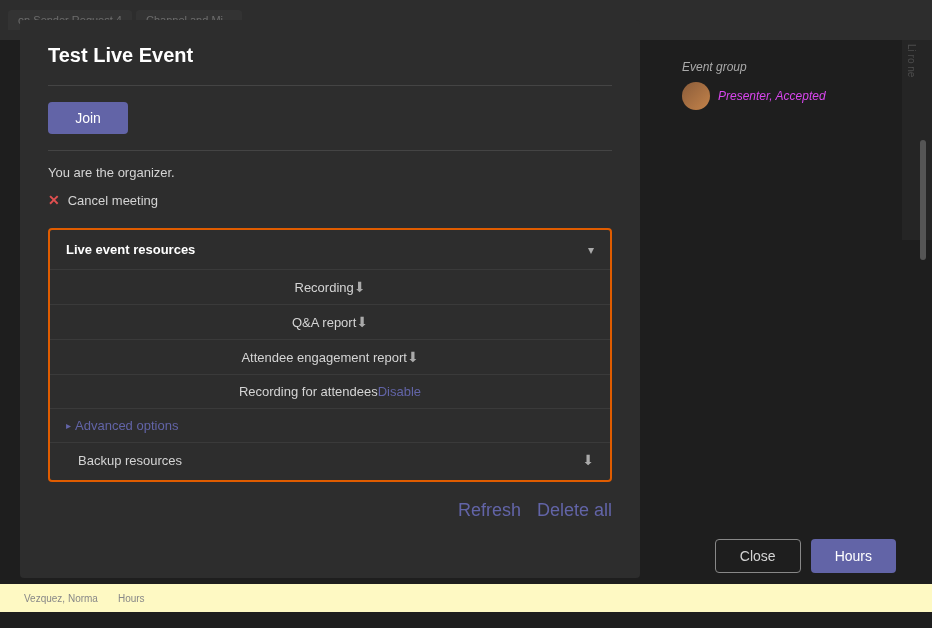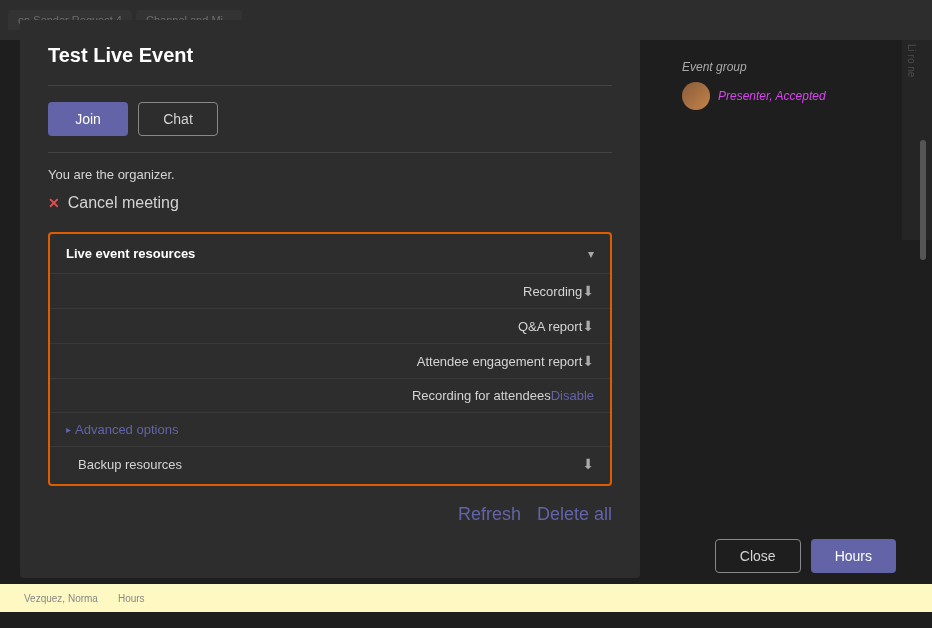--- a/index.html
+++ b/index.html
@@ -140,21 +140,21 @@
       gap: 8px;
       margin-bottom: 20px;
       cursor: pointer;
     }
     .cancel-x {
       color: #e05050;
       font-size: 14px;
       font-weight: bold;
     }
     .cancel-text {
-      font-size: 16px;
+      font-size: 13px;
       color: #d4d4d4;
     }
 
     
     .resources-box {
       border: 2px solid #e05c00;
       border-radius: 4px;
       padding: 0;
       margin-bottom: 14px;
       overflow: hidden;
@@ -172,23 +172,23 @@
       font-weight: 700;
       color: #ffffff;
     }
     .chevron-icon {
       color: #aaa;
       font-size: 12px;
     }
 
     .resources-row {
       display: flex;
-      justify-content: flex-end;
-      align-items: center;
-      padding: 9px 16px;
+      justify-content: center;
+      align-items: center;
+      padding: 9px 28px;
       border-top: 1px solid #3a3a3a;
     }
     .resources-row-label {
       font-size: 13px;
       color: #d4d4d4;
     }
     .download-icon {
       color: #aaa;
       font-size: 14px;
       cursor: pointer;
@@ -342,21 +342,20 @@
     <div class="presenter-info">Presenter, Accepted</div>
   </div>
 </div>
 
 <div class="dialog">
   <div class="dialog-title">Test Live Event</div>
   <div class="divider"></div>
 
   <div class="btn-row">
     <button class="btn-join">Join</button>
-    <button class="btn-chat">Chat</button>
   </div>
 
   <div class="divider2"></div>
 
   <div class="organizer-text">You are the organizer.</div>
 
   <div class="cancel-meeting-row">
     <span class="cancel-x">✕</span>
     <span class="cancel-text">Cancel meeting</span>
   </div>

